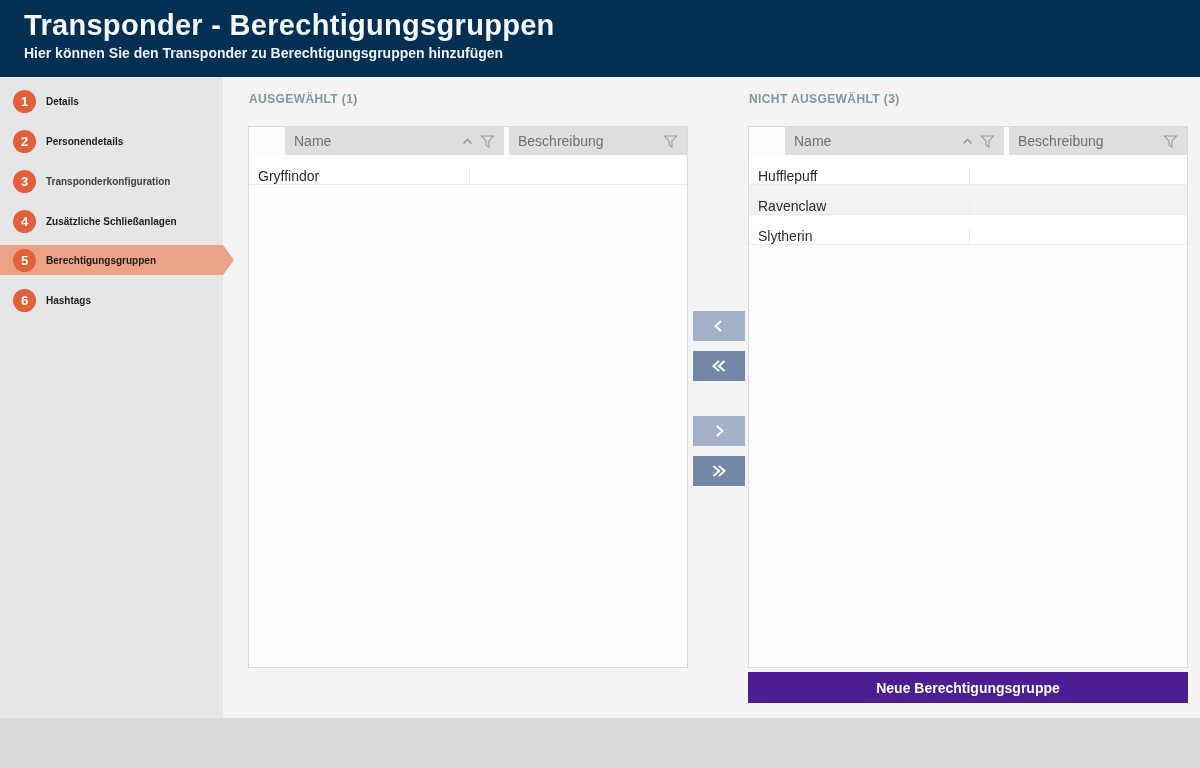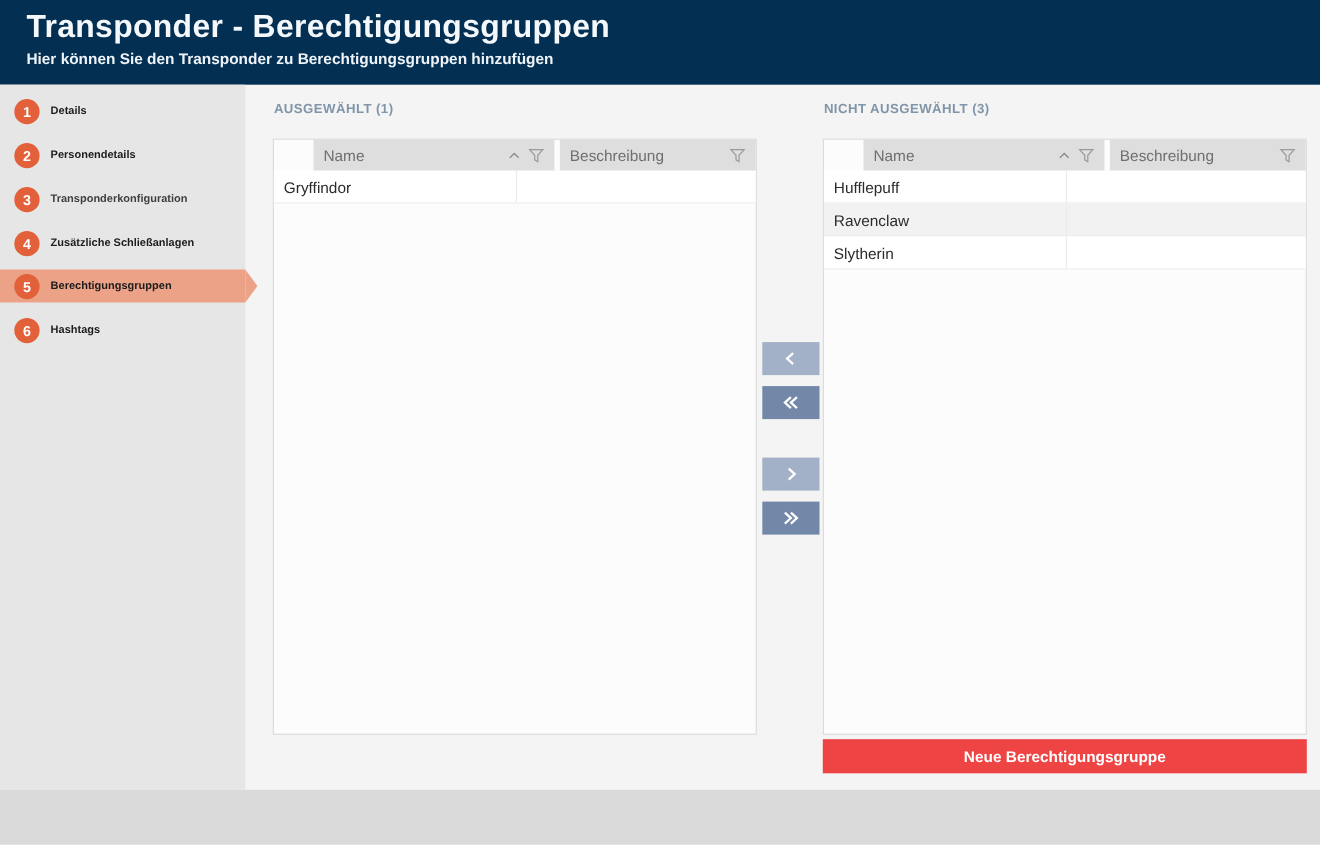--- a/index.html
+++ b/index.html
@@ -48,37 +48,37 @@
   .thead { display:flex; height:28px;margin-left:36px; }
   .th {
     background:#dedede; color:#6f6f6f; font-size:14px;
     display:flex; align-items:center; padding:0 9px; cursor:pointer;
   }
   .th.name { width:219px; margin-right:5px; }
   .th.desc { flex:1; }
   .th .sp { flex:1; }
   .th svg { flex:0 0 auto; }
   .th .sort { margin-right:7px; }
-  .trow { display:flex; height:30px; background:#fff; border-bottom:1px solid #ebebeb; cursor:pointer; }
+  .trow { display:flex; height:30px; background:#fff; border-bottom:1px solid #ebebeb; cursor:pointer;align-items:flex-end; }
   .trow.alt { background:#f2f2f2; }
   .cell { display:flex; align-items:center; font-size:14px; color:#2b2b2b; padding:0 9px; }
   .cell.name { width:221px; border-right:1px solid #ebebeb; }
   .cell.desc { flex:1; }
 
   
   .xfer {
     position:absolute; left:693px; width:52px; height:30px; border:none;
     background:#7388a9; display:flex; align-items:center; justify-content:center; cursor:pointer;
   }
   .xfer.disabled { background:#a2b1c7; }
 
   
   .new-group {
     position:absolute; left:748px; top:672px; width:440px; height:31px;
-    background:#ef4444; color:#fff; font-size:14px; font-weight:600;
+    background:#4c1d95; color:#fff; font-size:14px; font-weight:600;
     border:none; cursor:pointer;
   }
 
   
   .footer { position:absolute; left:0; top:718px; width:1200px; height:50px; background:#dadada; }
 </style>
 </head>
 <body>
 
 <div class="hdr">

